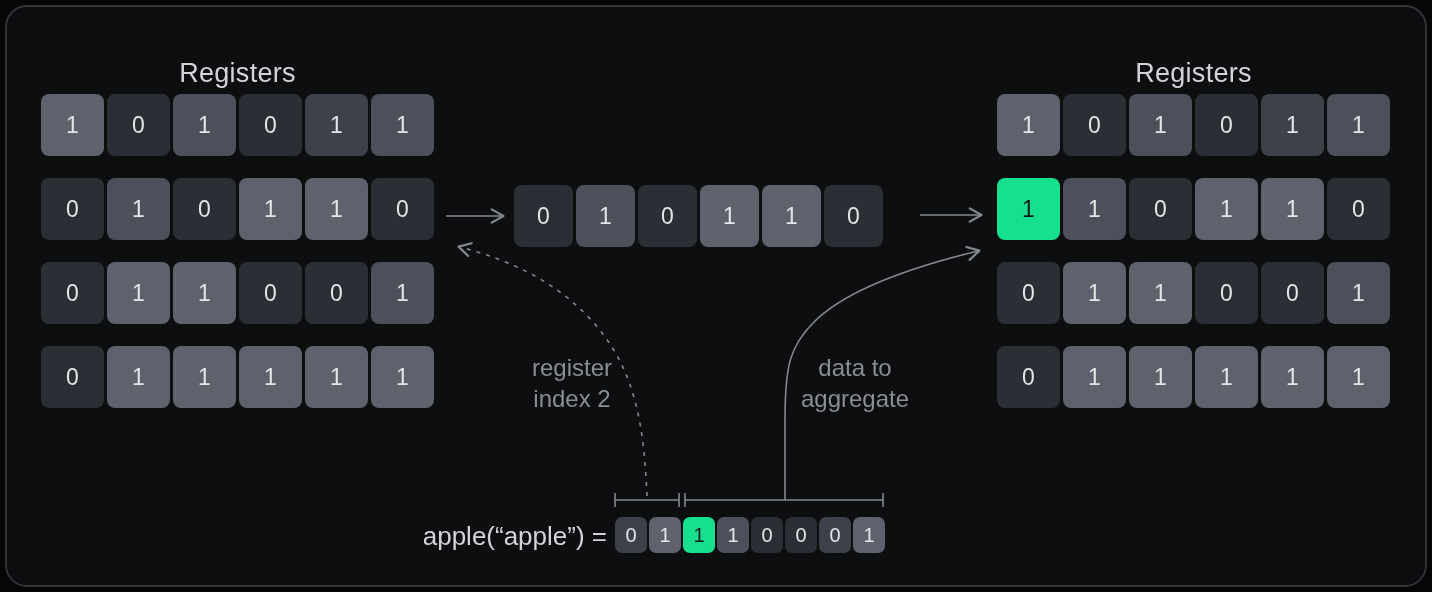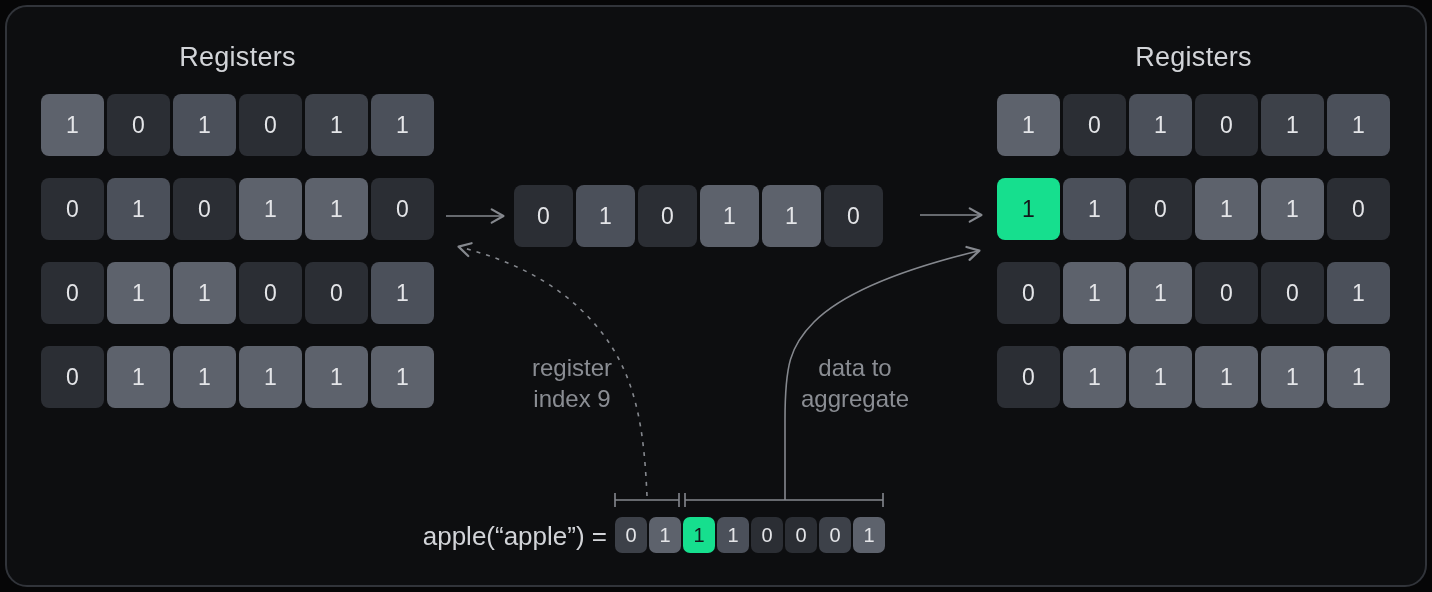--- a/index.html
+++ b/index.html
@@ -8,21 +8,21 @@
     font-family:"Liberation Sans","DejaVu Sans",sans-serif;
     overflow:hidden;
   }
   .panel{
     position:absolute;left:5px;top:5px;right:5px;bottom:5px;
     background:var(--panel,#0d0e10);
     border:2px solid var(--panel_border,#31343a);
     border-radius:22px;
   }
   .title{
-    position:absolute;top:42px;width:393px;
+    position:absolute;top:58px;width:393px;
     text-align:center;font-size:27px;letter-spacing:.3px;
     color:var(--title_text,#d2d4d8);
   }
   .title.left{left:41px;}
   .title.right{left:997px;}
   .grid{
     position:absolute;top:94px;display:grid;
     grid-template-columns:repeat(6,63px);
     grid-auto-rows:62px;gap:22px 3px;
   }
@@ -129,21 +129,21 @@
       <div class="cell c-medium">1</div>
       <div class="cell c-dark">0</div>
       <div class="cell c-light">1</div>
       <div class="cell c-light">1</div>
       <div class="cell c-light">1</div>
       <div class="cell c-light">1</div>
       <div class="cell c-light">1</div>
     </div>
 
   <div class="anno idx">register
-index 9</div>
+index 2</div>
   <div class="anno agg">data to
 aggregate</div>
 
   <div class="hash-label">apple(“apple”) =</div>
 
   <div class="bits">
       <div class="bit c-mdark">0</div>
       <div class="bit c-light">1</div>
       <div class="bit c-green">1</div>
       <div class="bit c-medium">1</div>

